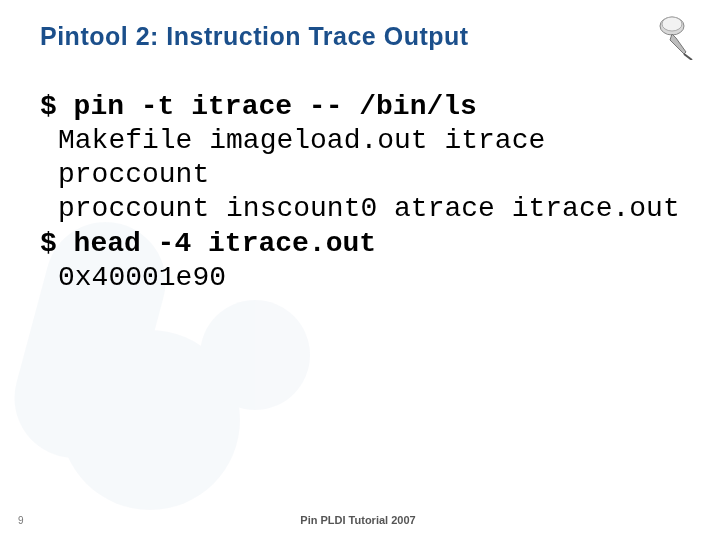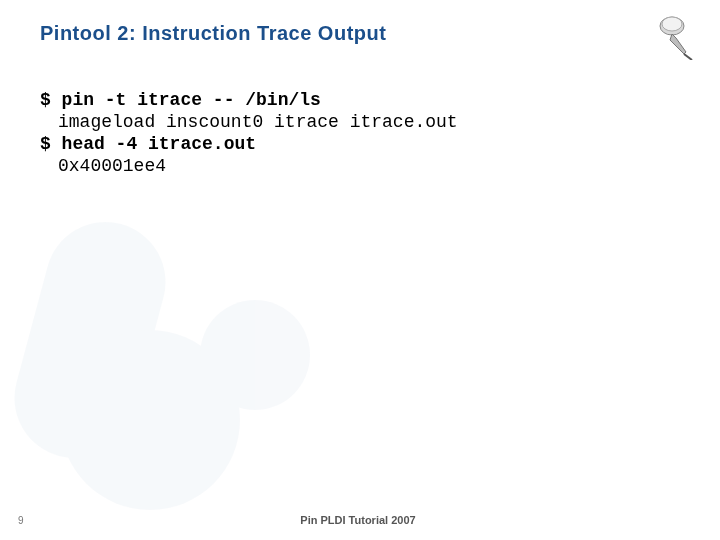--- a/index.html
+++ b/index.html
@@ -1,20 +1,20 @@
 <!DOCTYPE html>
 <html><head>
 <meta charset="utf-8">
 <style>
   html,body{margin:0;padding:0;width:720px;height:540px;background:#fff;font-family:Verdana,Arial,sans-serif;overflow:hidden}
   .slide{position:relative;width:720px;height:540px;box-sizing:border-box}
-  .title{position:absolute;left:40px;top:22px;font-size:20px;font-weight:bold;color:#1b4f8b;letter-spacing:.5px}
+  .title{position:absolute;left:40px;top:22px;font-size:25px;font-weight:bold;color:#1b4f8b;letter-spacing:.5px}
   .pin{position:absolute;right:20px;top:10px;width:50px;height:50px}
   .pin svg{width:50px;height:50px}
-  .body{position:absolute;left:40px;top:90px;right:40px;font-family:"Courier New",monospace;font-size:18px;color:#000;line-height:1.22}
+  .body{position:absolute;left:40px;top:90px;right:40px;font-family:"Courier New",monospace;font-size:28px;color:#000;line-height:1.22}
   .bold{font-weight:bold}
   .blk2{}
   .ind{margin-left:18px}
   .pagenum{position:absolute;left:18px;bottom:14px;font-size:10px;color:#777}
   .footer{position:absolute;left:0;right:4px;bottom:14px;text-align:center;font-size:11px;font-weight:bold;color:#555}
   .bg-shapes{position:absolute;left:0;top:0;width:720px;height:540px;pointer-events:none;opacity:.08}
   .bg-shapes .c1{position:absolute;width:180px;height:180px;border-radius:50%;background:#9bb7cf;left:60px;top:330px}
   .bg-shapes .c2{position:absolute;width:110px;height:110px;border-radius:50%;background:#9bb7cf;left:200px;top:300px}
   .bg-shapes .r1{position:absolute;width:120px;height:240px;border-radius:60px;background:#9bb7cf;left:30px;top:220px;transform:rotate(15deg)}
 </style>
@@ -35,23 +35,24 @@
     <svg viewBox="0 0 50 50">
       <ellipse cx="22" cy="16" rx="12" ry="9" fill="#d9d9d9" stroke="#888"></ellipse>
       <ellipse cx="22" cy="14" rx="10" ry="7" fill="#f2f2f2" stroke="#aaa"></ellipse>
       <path d="M22 24 L20 30 L34 44 L36 42 L26 28 Z" fill="#bdbdbd" stroke="#777"></path>
       <line x1="34" y1="44" x2="42" y2="50" stroke="#555" stroke-width="2"></line>
     </svg>
   </div>
 
   <div class="body">
     <div class="bold">$ pin -t itrace -- /bin/ls</div>
-    <div class="ind">imageload inscount0 itrace itrace.out</div>
+    <div class="ind">Makefile imageload.out itrace proccount</div>
+    <div class="ind">proccount inscount0 atrace itrace.out</div>
 
     <div class="blk2">
       <div class="bold">$ head -4 itrace.out</div>
-      <div class="ind">0x40001ee4</div>
+      <div class="ind">0x40001e90</div>
     </div>
   </div>
 
   <div class="pagenum">9</div>
   <div class="footer">Pin PLDI Tutorial 2007</div>
 </div>
 
 </body></html>

